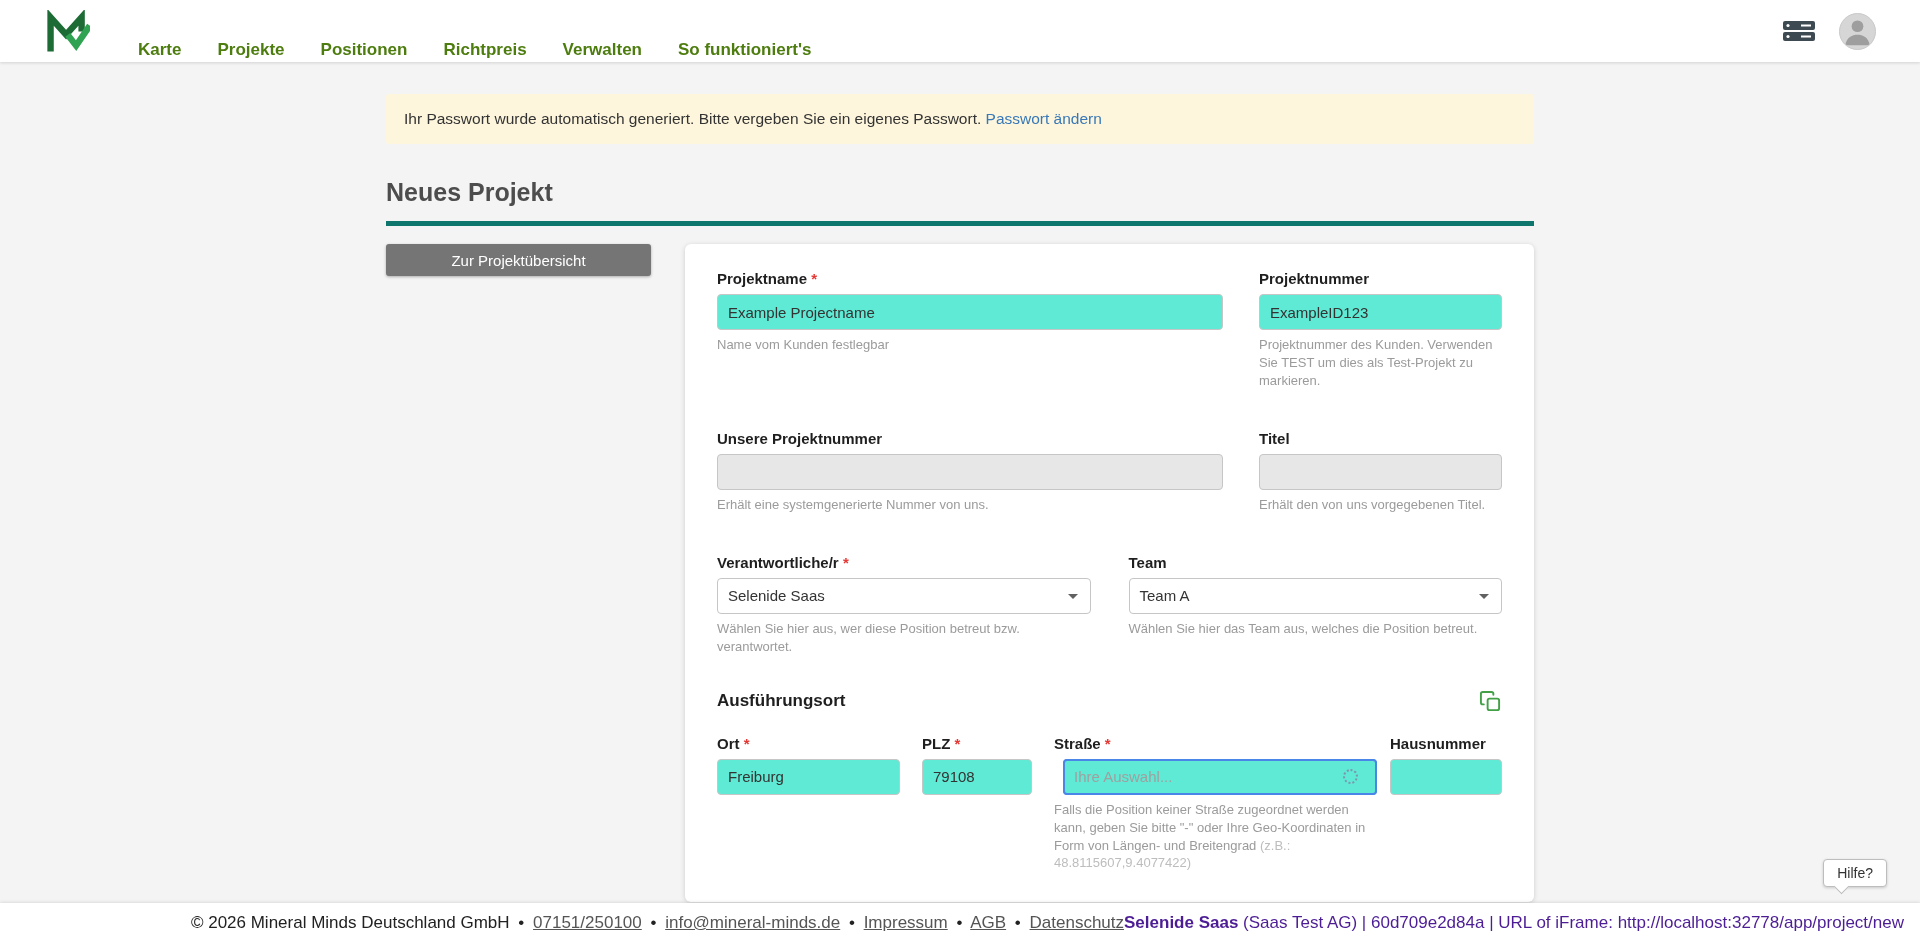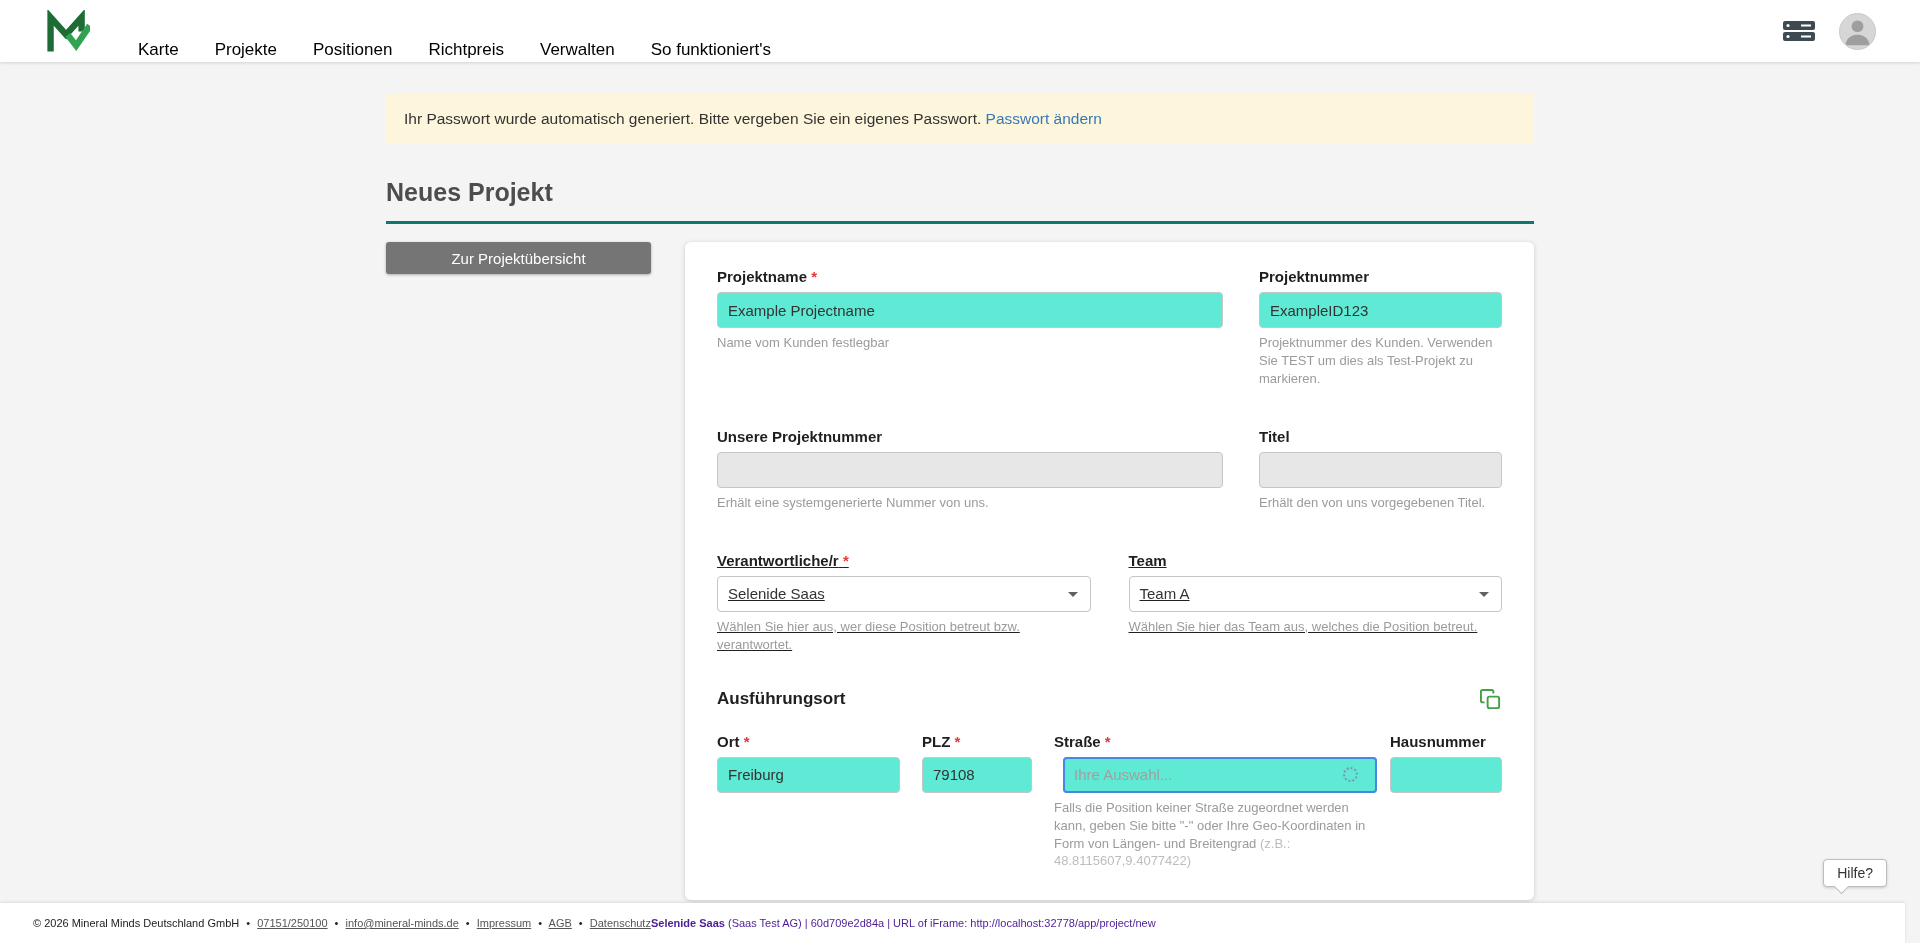--- a/index.html
+++ b/index.html
@@ -18,21 +18,21 @@
     background: #ffffff;
     box-shadow: 0 1px 3px rgba(0,0,0,.14);
     display: flex;
     align-items: center;
     padding: 0 44px;
     position: relative;
     z-index: 10;
   }
   .logo { width: 46px; height: 42px; margin-right: 48px; display: flex; align-items: center; cursor: pointer; }
   .nav-items { display: flex; align-items: center; gap: 36px; }
-  .nav-item { font-size: 17px; font-weight: 400; color: #000000; cursor: pointer; white-space: nowrap; margin-top: 38px; }
+  .nav-item { font-size: 17px; font-weight: 700; color: #4d7c0f; cursor: pointer; white-space: nowrap; margin-top: 38px; }
   .nav-right { margin-left: auto; display: flex; align-items: center; gap: 22px; }
   .icon-btn { background: none; border: none; padding: 0; cursor: pointer; display: flex; align-items: center; }
   .avatar {
     width: 37px; height: 37px; border-radius: 50%;
     background: #d6d6d6; display: flex; align-items: flex-end; justify-content: center;
     overflow: hidden; border: 1px solid #c9c9c9;
   }
 
   
   .container { width: 1148px; margin: 0 auto; }
@@ -45,21 +45,21 @@
     padding: 16px 18px;
     font-size: 15.5px;
     color: #333;
   }
   .banner a { color: #3878b8; text-decoration: none; cursor: pointer; }
 
   
   .page-title {
     margin: 34px 0 0;
     padding-bottom: 14px;
-    border-bottom: 3px solid #0f766e;
+    border-bottom: 5px solid #0f766e;
     font-size: 25px;
     font-weight: bold;
     color: #4d4d4d;
   }
 
   
   .content-row { display: flex; align-items: flex-start; gap: 34px; margin-top: 18px; padding-bottom: 60px; }
   .left-col { width: 265px; flex: 0 0 265px; }
   .btn-back {
     width: 100%; height: 32px;
@@ -73,21 +73,21 @@
   .card {
     flex: 1;
     background: #ffffff;
     border-radius: 6px;
     box-shadow: 0 1px 5px rgba(0,0,0,.16);
     padding: 26px 32px 30px;
   }
 
   
   .grid-2a { display: grid; grid-template-columns: 1fr 243px; column-gap: 36px; }
-  .grid-2b { display: grid; grid-template-columns: 1fr 1fr; column-gap: 38px; text-decoration: underline; }
+  .grid-2b { display: grid; grid-template-columns: 1fr 1fr; column-gap: 38px; }
   .grid-addr { display: grid; grid-template-columns: 183px 110px 1fr 112px; column-gap: 22px; }
   .mb-lg { margin-bottom: 40px; }
   .mb-md { margin-bottom: 28px; }
 
   label.f-label { display: block; font-size: 15px; font-weight: bold; color: #1f1f1f; margin-bottom: 7px; }
   .req { color: #e53935; font-weight: bold; }
 
   .f-input, .f-select {
     width: 100%; height: 36px;
     border: 1px solid #c6c6c6; border-radius: 4px;
@@ -144,26 +144,26 @@
   }
   .help-bubble::after {
     content: ""; position: absolute; left: 12px; bottom: -6px;
     width: 10px; height: 10px; background: #fff;
     border-right: 1px solid #bdbdbd; border-bottom: 1px solid #bdbdbd;
     transform: rotate(45deg);
   }
 
   
   .footer {
-    position: fixed; left: 0; right: 15px; bottom: 0;
+    position: fixed; left: 0; right: 0; bottom: 0;
     height: 40px; background: #ffffff;
     box-shadow: 0 -1px 3px rgba(0,0,0,.10);
-    display: flex; align-items: center; justify-content: flex-start;
+    display: flex; align-items: center; justify-content: flex-end;
     padding: 0 16px 0 33px;
-    font-size: 11px; color: #222;
+    font-size: 17px; color: #222;
     z-index: 20;
   }
   .footer a { color: #555; text-decoration: underline; cursor: pointer; }
   .footer .sep { margin: 0 4px; color: #222; }
   .footer-right { color: #4c1d95; }
   .footer-right b { font-weight: bold; }
 </style>
 </head>
 <body>
 

